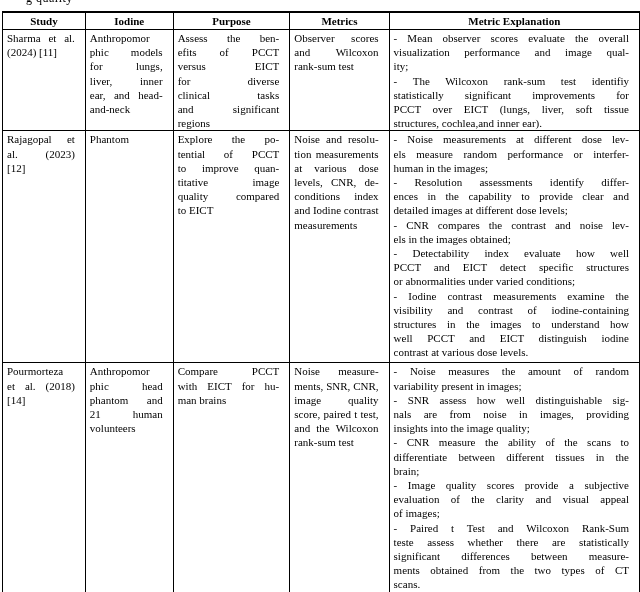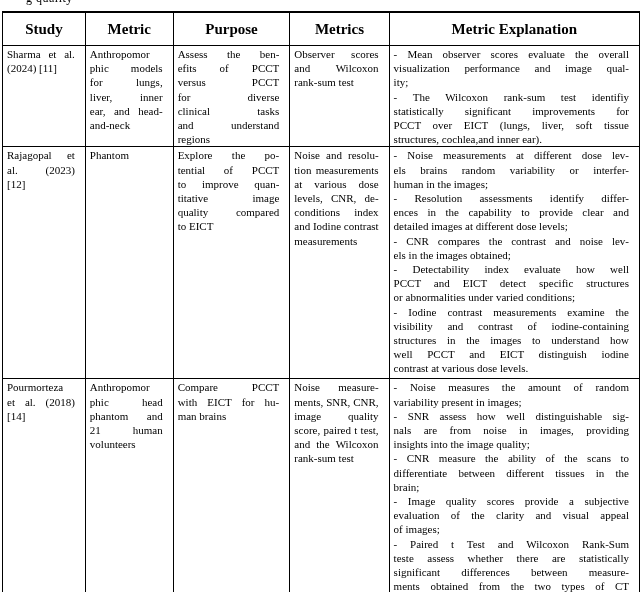--- a/index.html
+++ b/index.html
@@ -39,25 +39,25 @@
     border-left: 1px solid #000;
     border-right: 1px solid #000;
   }
   col.c-study   { width: 83px; }
   col.c-scans   { width: 88px; }
   col.c-purpose { width: 117px; }
   col.c-metrics { width: 97px; }
   col.c-expl    { width: 251px; }
   th {
     border: 1px solid #000;
-    font-size: 15px;
+    font-size: 11px;
     font-weight: bold;
     text-align: center;
     height: 16px;
-    padding: 8px 2px;
+    padding: 0 2px;
     line-height: 15px;
   }
   td {
     border: 1px solid #000;
     vertical-align: top;
     font-size: 11px;
     line-height: 14.2px;
     padding: 1px 10px 0 4px;
     margin-top: 40px;
   }
@@ -84,21 +84,21 @@
   <colgroup>
     <col class="c-study">
     <col class="c-scans">
     <col class="c-purpose">
     <col class="c-metrics">
     <col class="c-expl">
   </colgroup>
   <thead>
     <tr>
       <th>Study</th>
-      <th>Metric</th>
+      <th>Iodine</th>
       <th>Purpose</th>
       <th>Metrics</th>
       <th>Metric Explanation</th>
     </tr>
   </thead>
   <tbody>
       <tr>
         <td>
           <div class="ln">Sharma et al.</div>
           <div class="ln ln-last">(2024) [11]</div>
@@ -107,24 +107,24 @@
           <div class="ln">Anthropomor</div>
           <div class="ln">phic models</div>
           <div class="ln">for lungs,</div>
           <div class="ln">liver, inner</div>
           <div class="ln">ear, and head-</div>
           <div class="ln ln-last">and-neck</div>
         </td>
         <td>
           <div class="ln">Assess the ben-</div>
           <div class="ln">efits of PCCT</div>
-          <div class="ln">versus PCCT</div>
+          <div class="ln">versus EICT</div>
           <div class="ln">for diverse</div>
           <div class="ln">clinical tasks</div>
-          <div class="ln">and understand</div>
+          <div class="ln">and significant</div>
           <div class="ln ln-last">regions</div>
         </td>
         <td>
           <div class="ln">Observer scores</div>
           <div class="ln">and Wilcoxon</div>
           <div class="ln ln-last">rank-sum test</div>
         </td>
         <td>
           <div class="ln">- Mean observer scores evaluate the overall</div>
           <div class="ln">visualization performance and image qual-</div>
@@ -156,21 +156,21 @@
           <div class="ln">Noise and resolu-</div>
           <div class="ln">tion measurements</div>
           <div class="ln">at various dose</div>
           <div class="ln">levels, CNR, de-</div>
           <div class="ln">conditions index</div>
           <div class="ln">and Iodine contrast</div>
           <div class="ln ln-last">measurements</div>
         </td>
         <td>
           <div class="ln">- Noise measurements at different dose lev-</div>
-          <div class="ln">els brains random variability or interfer-</div>
+          <div class="ln">els measure random performance or interfer-</div>
           <div class="ln ln-last">human in the images;</div>
           <div class="ln">- Resolution assessments identify differ-</div>
           <div class="ln">ences in the capability to provide clear and</div>
           <div class="ln ln-last">detailed images at different dose levels;</div>
           <div class="ln">- CNR compares the contrast and noise lev-</div>
           <div class="ln ln-last">els in the images obtained;</div>
           <div class="ln">- Detectability index evaluate how well</div>
           <div class="ln">PCCT and EICT detect specific structures</div>
           <div class="ln ln-last">or abnormalities under varied conditions;</div>
           <div class="ln">- Iodine contrast measurements examine the</div>

